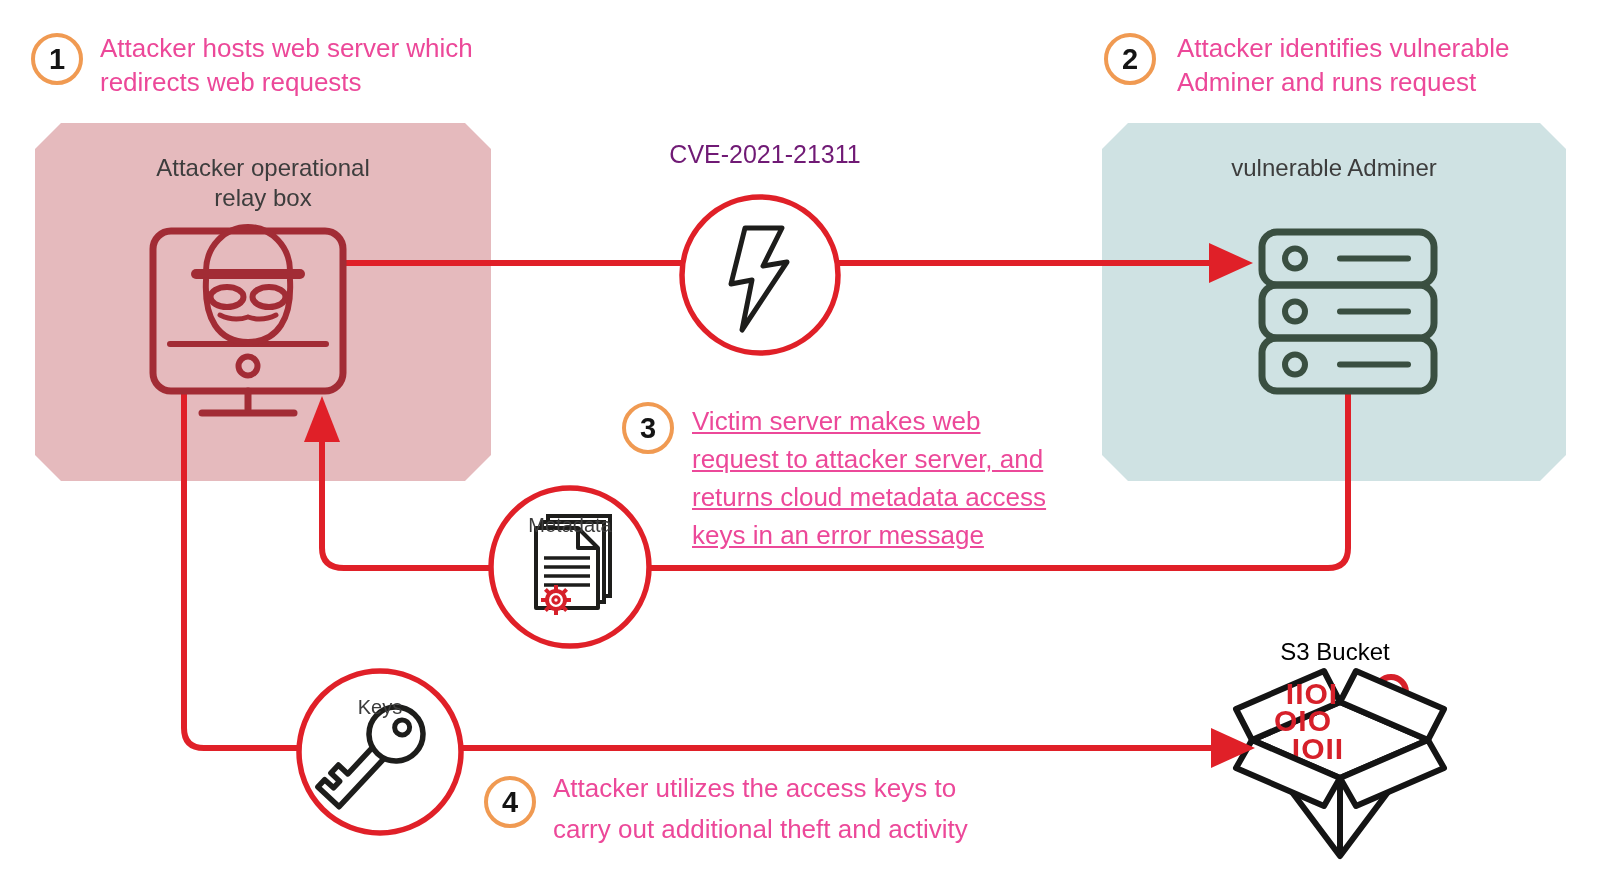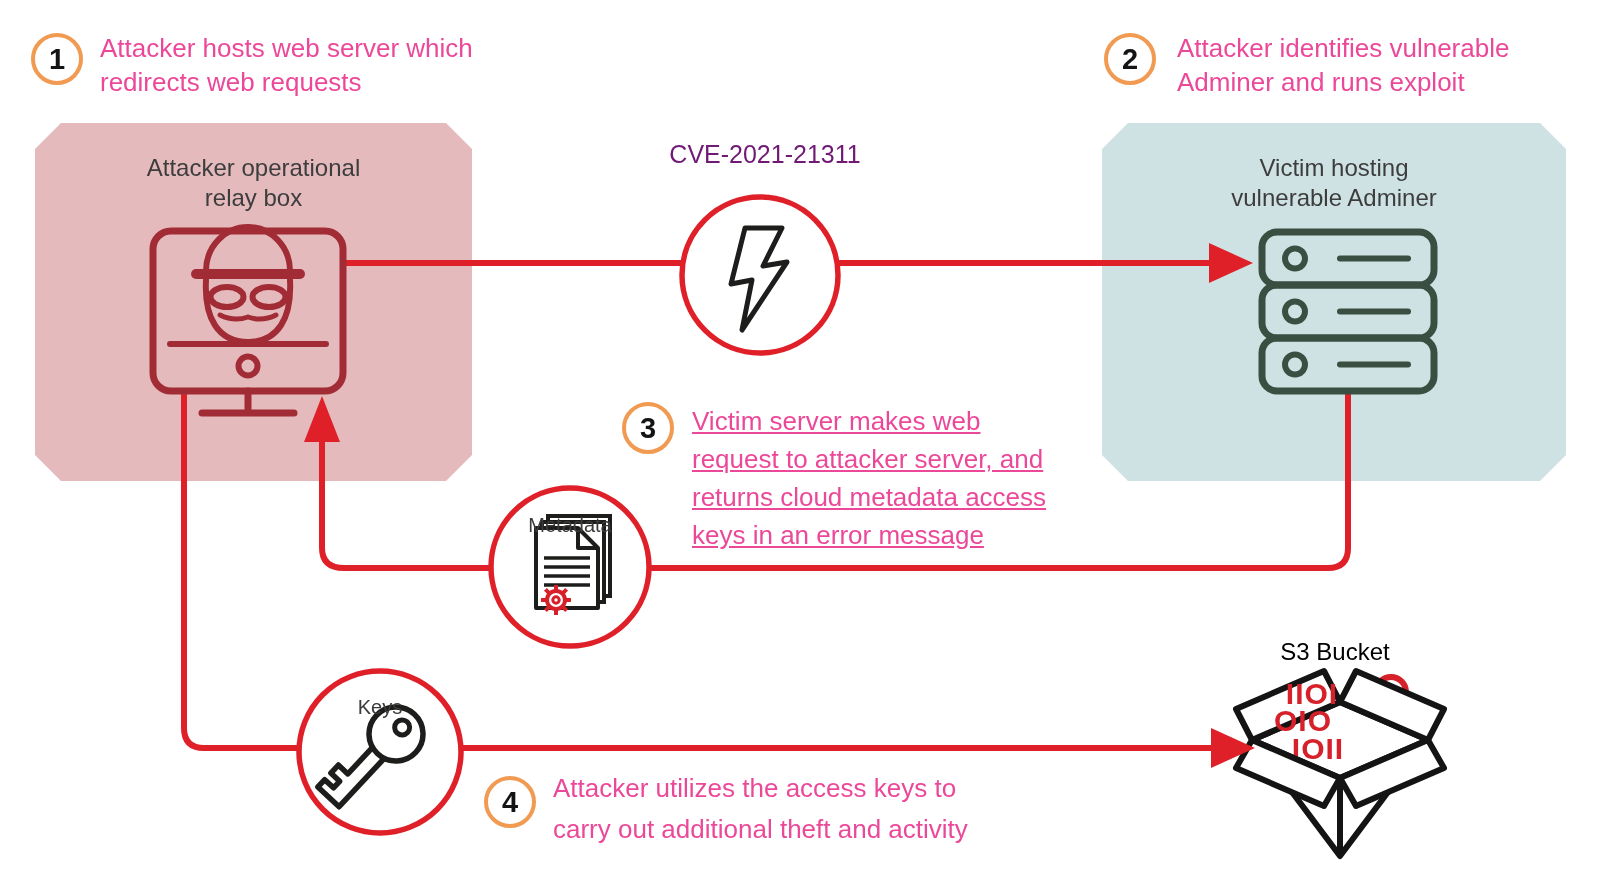--- a/index.html
+++ b/index.html
@@ -3,21 +3,21 @@
 <meta charset="utf-8">
 <style>
   html,body{margin:0;padding:0;background:#fff;}
   .stage{position:relative;width:1600px;height:872px;background:#ffffff;overflow:hidden;
          font-family:"Liberation Sans",sans-serif;color:#3b3b3b;}
 
   
   .region{position:absolute;z-index:1;
     clip-path:polygon(26px 0,calc(100% - 26px) 0,100% 26px,100% calc(100% - 26px),
       calc(100% - 26px) 100%,26px 100%,0 calc(100% - 26px),0 26px);}
-  #attacker-box{left:35px;top:123px;width:437px;height:358px;background:#e5babd;}
+  #attacker-box{left:35px;top:123px;width:437px;height:358px;background:#e5babd;padding-left:19px;}
   #victim-box{left:1102px;top:123px;width:464px;height:358px;background:#cfe2e3;}
   .region-label{position:absolute;top:30px;left:0;width:100%;text-align:center;
     font-size:24px;line-height:30px;color:#3d3d3d;}
 
   
   #art{position:absolute;left:0;top:0;z-index:3;}
 
   
   .badge{position:absolute;z-index:4;width:44px;height:44px;border:4px solid #f09a52;
     border-radius:50%;background:#fff;display:flex;align-items:center;justify-content:center;
@@ -48,21 +48,20 @@
 <div class="stage">
 
   <div class="region" id="attacker-box">
     <div class="region-label">
       <div>Attacker operational</div>
       <div>relay box</div>
     </div>
   </div>
   <div class="region" id="victim-box">
     <div class="region-label">
-      <div>Victim hosting</div>
       <div>vulnerable Adminer</div>
     </div>
   </div>
 
   <svg id="art" width="1600" height="872" viewBox="0 0 1600 872">
 
     <g stroke="#141414" stroke-width="6" fill="#ffffff" stroke-linejoin="round">
 
       <g stroke="#d6202a" fill="none" stroke-width="6">
         <path d="M 1376 702 V 692 A 15 15 0 0 1 1406 692 V 702"></path>
@@ -170,21 +169,21 @@
 
   <div class="badge" id="badge-1">1</div>
   <div class="step-text" id="step-1-text">
     <div>Attacker hosts web server which</div>
       <div>redirects web requests</div>
   </div>
 
   <div class="badge" id="badge-2">2</div>
   <div class="step-text" id="step-2-text">
     <div>Attacker identifies vulnerable</div>
-      <div>Adminer and runs exploit</div>
+      <div>Adminer and runs request</div>
   </div>
 
   <div class="badge" id="badge-3">3</div>
   <div class="step-text" id="step-3-text">
     <div>Victim server makes web</div>
       <div>request to attacker server, and</div>
     <div>returns cloud metadata access</div>
       <div>keys in an error message</div>
   </div>
 

